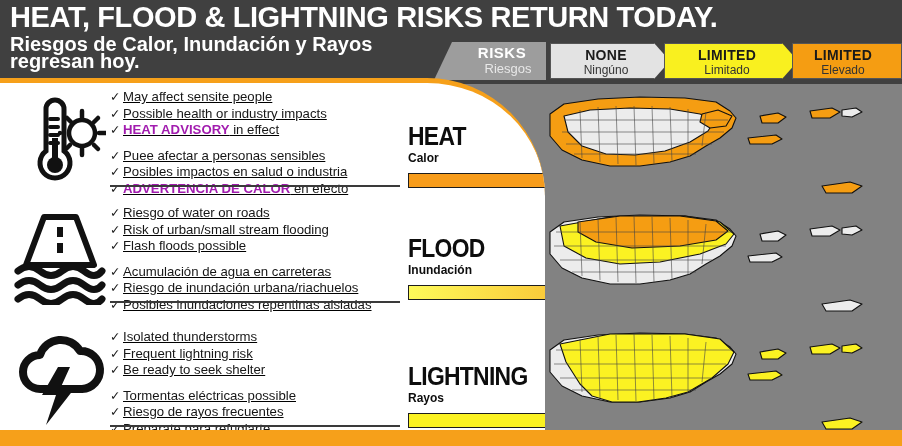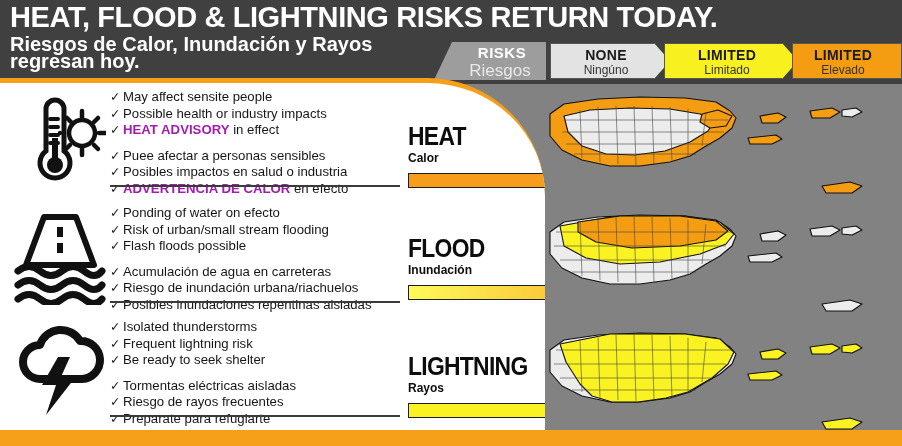--- a/index.html
+++ b/index.html
@@ -14,22 +14,22 @@
   .subtitle{position:absolute;left:10px;top:36px;font-size:20px;font-weight:bold;
             color:#ffffff;line-height:17px;white-space:pre-line;}
 
   
   .legend{position:absolute;left:434px;top:42px;height:38px;width:468px;}
   .legwrap{position:absolute;left:0;top:0;height:38px;width:468px;}
   .legchev{position:absolute;left:0;top:0;width:112px;height:38px;background:#9d9d9d;
            clip-path:polygon(18px 0,112px 0,112px 38px,0 38px);}
   .legchev .l1{position:absolute;left:30px;top:2px;width:76px;text-align:center;
                font-size:15px;font-weight:bold;color:#fff;letter-spacing:0.5px;}
-  .legchev .l2{position:absolute;left:28px;top:19px;width:76px;text-align:center;
-               font-size:17px;color:#e8e8e8;}
+  .legchev .l2{position:absolute;left:36px;top:19px;width:76px;text-align:center;
+               font-size:13px;color:#e8e8e8;}
   .seg{position:absolute;top:1px;height:36px;border:1px solid #555;box-sizing:border-box;}
   .seg .t1{position:absolute;left:0;right:8px;top:3px;text-align:center;
            font-size:14px;font-weight:bold;color:#1a1a1a;letter-spacing:0.3px;}
   .seg .t2{position:absolute;left:0;right:8px;top:19px;text-align:center;
            font-size:12px;color:#333;}
   .seg-none{left:116px;width:120px;background:#e3e3e3;
             clip-path:polygon(0 0,104px 0,120px 18px,104px 36px,0 36px);}
   .seg-lim{left:230px;width:134px;background:#f9f01f;
            clip-path:polygon(0 0,118px 0,134px 18px,118px 36px,0 36px);}
   .seg-elev{left:358px;width:110px;background:#f59d12;
@@ -39,25 +39,25 @@
   .maps{position:absolute;left:520px;top:84px;width:382px;height:362px;}
   .mapbox{position:absolute;left:0;width:382px;height:118px;}
   .m1{top:2px;} .m2{top:120px;} .m3{top:238px;}
 
   
   .panel{position:absolute;left:0;top:78px;width:545px;height:356px;background:#ffffff;
          border-top:5px solid #f6a01a;box-sizing:border-box;
          border-top-right-radius:118px;overflow:hidden;}
 
   .row{position:absolute;left:0;width:545px;height:112px;}
-  .r1{top:4px;} .r2{top:120px;} .r3{top:234px;padding-left:11px;}
+  .r1{top:4px;} .r2{top:120px;} .r3{top:244px;padding-left:11px;}
 
   .icon{position:absolute;left:14px;top:6px;width:92px;height:96px;}
   .bullets{position:absolute;left:110px;top:2px;width:290px;}
-  .grp{margin:0;padding:0;}
+  .grp{margin:0;padding:0;text-decoration:underline;}
   .grp li{list-style:none;font-size:13.2px;color:#161616;line-height:16.6px;
           white-space:nowrap;}
   .grp.es{margin-top:9px;}
   .chk{display:inline-block;width:13px;color:#161616;font-size:12.5px;}
   .hl{color:#a21caf;font-weight:bold;}
 
   .rule{position:absolute;left:110px;width:290px;height:2px;background:#3a3a3a;}
 
   .labelbox{position:absolute;left:408px;top:6px;width:125px;}
   .lab-en{font-size:26px;font-weight:bold;color:#0d0d0d;letter-spacing:-0.8px;
@@ -245,21 +245,21 @@
           <rect x="43" y="34" width="6" height="10" fill="#111"></rect>
           <g fill="none" stroke="#111" stroke-width="7" stroke-linecap="round">
             <path d="M4 62 q11 -9 22 0 t22 0 t22 0 t18 0"></path>
             <path d="M4 76 q11 -9 22 0 t22 0 t22 0 t18 0"></path>
             <path d="M4 90 q11 -9 22 0 t22 0 t22 0 t18 0"></path>
           </g>
         </svg>
       </div>
       <div class="bullets">
         <ul class="grp en">
-          <li><span class="chk">✓</span><span>Ponding of water on efecto</span></li>
+          <li><span class="chk">✓</span><span>Riesgo of water on roads</span></li>
           <li><span class="chk">✓</span><span>Risk of urban/small stream flooding</span></li>
           <li><span class="chk">✓</span><span>Flash floods possible</span></li>
         </ul>
         <ul class="grp es">
           <li><span class="chk">✓</span><span>Acumulación de agua en carreteras</span></li>
           <li><span class="chk">✓</span><span>Riesgo de inundación urbana/riachuelos</span></li>
           <li><span class="chk">✓</span><span>Posibles inundaciones repentinas aisladas</span></li>
         </ul>
       </div>
       <div class="rule" style="top:98px"></div>
@@ -277,21 +277,21 @@
           <path d="M44 34 L28 62 H42 L32 92 L60 56 H46 L56 34 Z" fill="#111"></path>
         </svg>
       </div>
       <div class="bullets">
         <ul class="grp en">
           <li><span class="chk">✓</span><span>Isolated thunderstorms</span></li>
           <li><span class="chk">✓</span><span>Frequent lightning risk</span></li>
           <li><span class="chk">✓</span><span>Be ready to seek shelter</span></li>
         </ul>
         <ul class="grp es">
-          <li><span class="chk">✓</span><span>Tormentas eléctricas aisladas</span></li>
+          <li><span class="chk">✓</span><span>Tormentas eléctricas possible</span></li>
           <li><span class="chk">✓</span><span>Riesgo de rayos frecuentes</span></li>
           <li><span class="chk">✓</span><span>Preparate para refugiarte</span></li>
         </ul>
       </div>
       <div class="rule" style="top:98px"></div>
       <div class="labelbox" style="top:36px">
         <div class="lab-en">LIGHTNING</div>
         <div class="lab-es">Rayos</div>
       </div>
       <div class="statusbar" style="left:408px;top:86px;background:#fbf222"></div>

